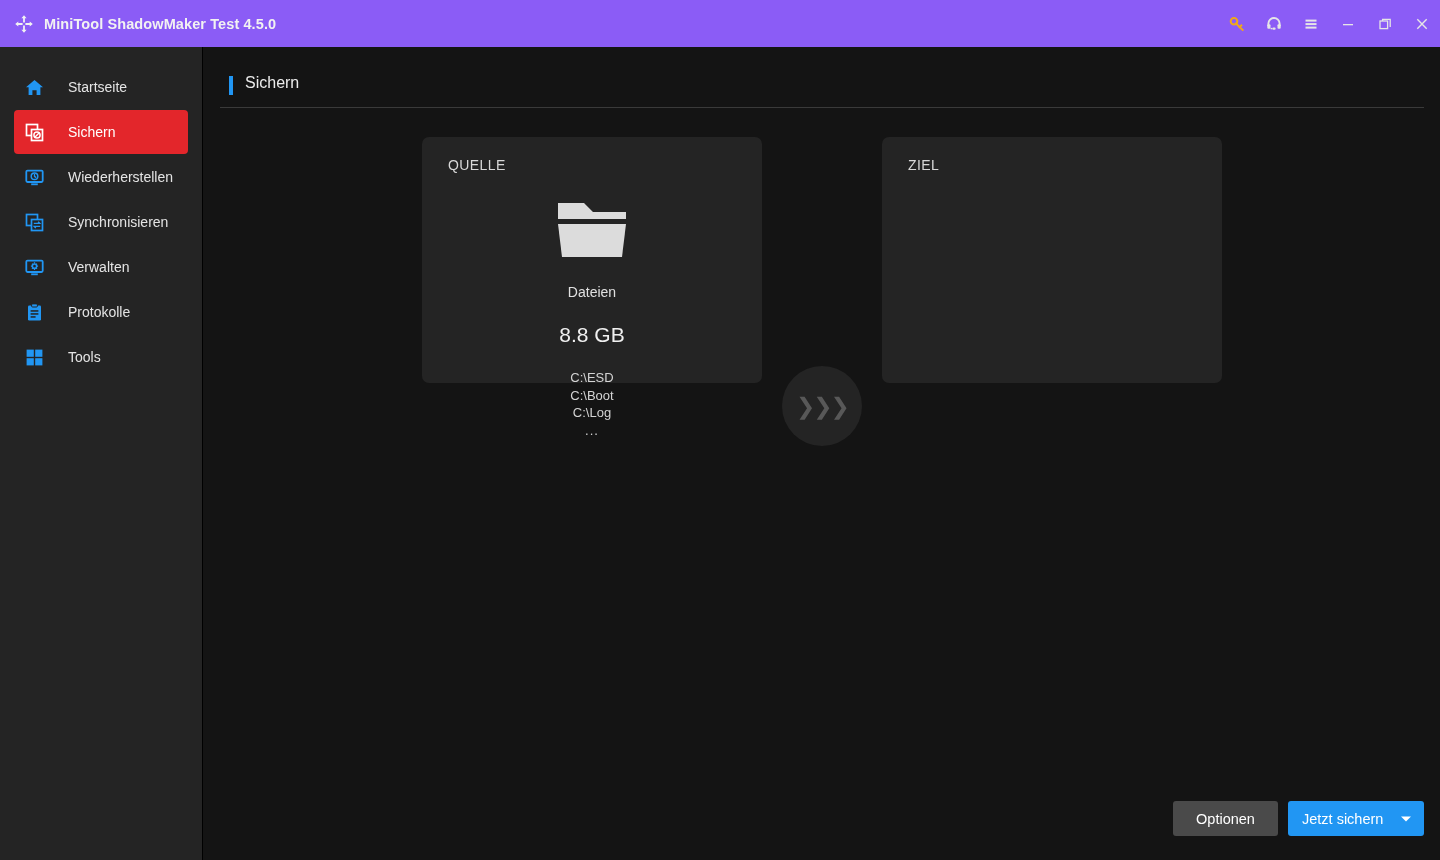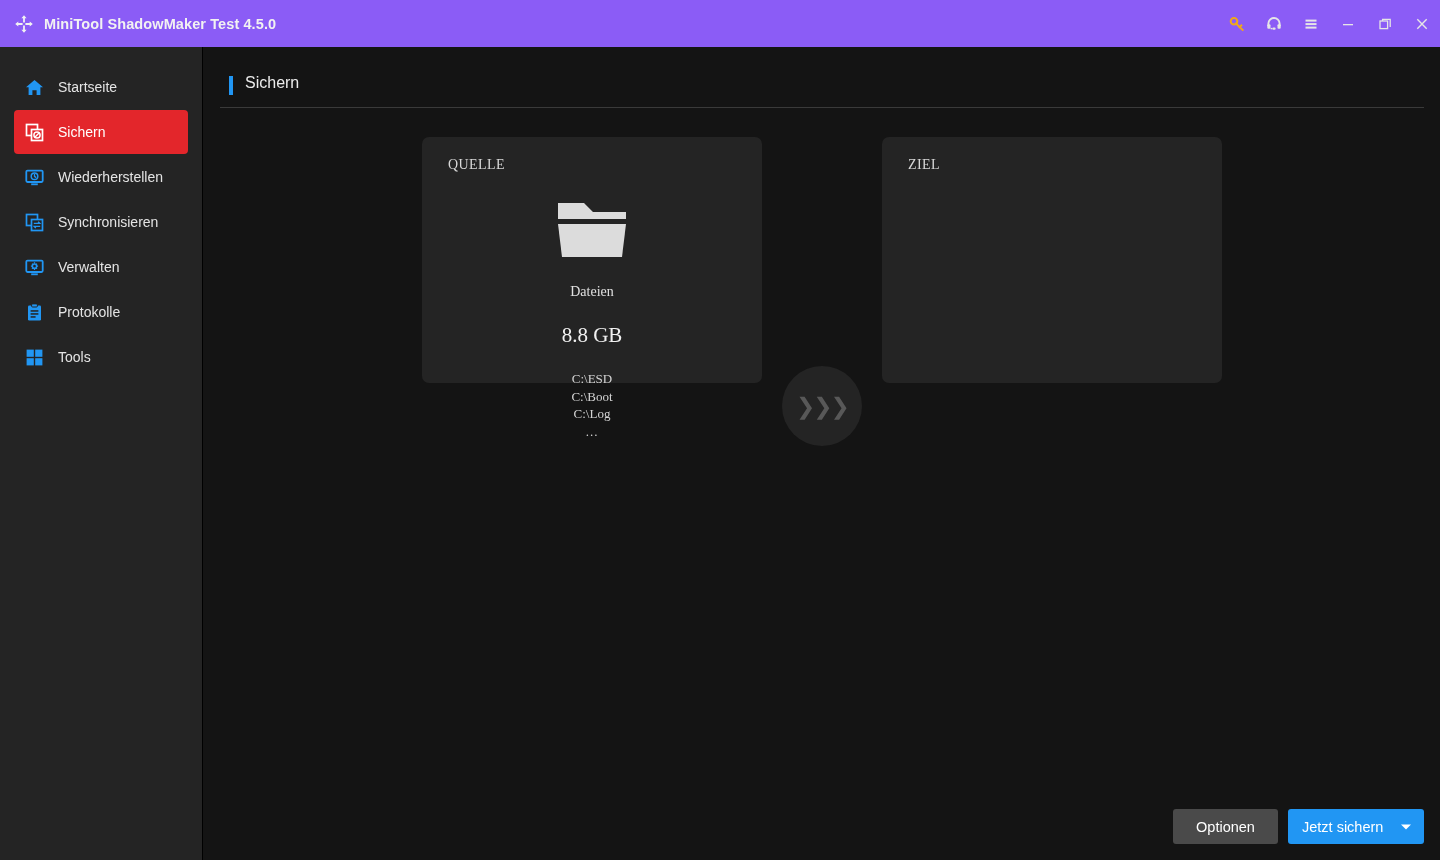--- a/index.html
+++ b/index.html
@@ -34,21 +34,21 @@
 
   
   .sidebar {
     position:absolute; top:47px; left:0; width:203px; height:813px;
     background:#242424;
     border-right:1px solid #000;
   }
   .nav-top { padding-top:18px; }
   .nav-item {
     position:relative; height:44px; margin:0 14px 1px 14px;
-    display:flex; align-items:center; gap:14px;
+    display:flex; align-items:center; gap:24px;
     padding-left:11px; border-radius:4px; cursor:pointer;
   }
   .nav-item.active, .nav-item.active:hover { background:#e3262b; }
   .nav-label { font-size:14px; color:#e4e4e4; white-space:nowrap; }
   .nav-item.active .nav-label { color:#fff; }
   .nav-icon { width:19px; height:19px; flex:0 0 19px; display:block; }
 
   .nav-bottom { position:absolute; bottom:18px; left:0; width:203px; }
   .nav-bottom .nav-item { height:42px; }
 
@@ -65,21 +65,21 @@
     position:absolute; left:41px; top:27px; font-size:16px; color:#ececec;
   }
   .head-rule {
     position:absolute; left:16px; top:60px; width:1204px; height:1px; background:#3a3a3a;
   }
 
   
   .cards { position:relative; height:360px; }
   .card {
     position:absolute; top:30px; width:340px; height:246px;
-    background:#242424; border-radius:7px; cursor:pointer;font-family:Liberation Serif, serif;
+    background:#242424; border-radius:7px; cursor:pointer;
   }
   .card.source { left:218px; }
   .card.dest { left:678px; }
   .card-label {
     position:absolute; left:26px; top:20px;
     font-size:14px; color:#d8d8d8; letter-spacing:.4px;
   }
   .card-body {
     position:absolute; top:57px; left:0; width:100%;
     display:flex; flex-direction:column; align-items:center;
@@ -99,21 +99,21 @@
     border-radius:50%; background:#242424;
     display:flex; align-items:center; justify-content:center;
   }
   .arrow-chevs {
     font-size:23px; color:#585858; letter-spacing:-2px; font-weight:bold;
     font-family:"DejaVu Sans", sans-serif; line-height:1;
   }
 
   
   .actions {
-    position:absolute; right:16px; bottom:16px; display:flex; align-items:center; gap:10px;
+    position:absolute; right:16px; bottom:24px; display:flex; align-items:center; gap:10px;
   }
   .btn {
     height:35px; border:none; border-radius:3px; cursor:pointer;
     font-family:"Liberation Sans", sans-serif; font-size:14.5px; color:#fff;
     display:flex; align-items:center; justify-content:center;
   }
   .btn-options { width:105px; background:#4a4a4a; }
   .btn-backup {
     width:136px; background:#2196f3; padding-left:14px;
     justify-content:flex-start; position:relative;

